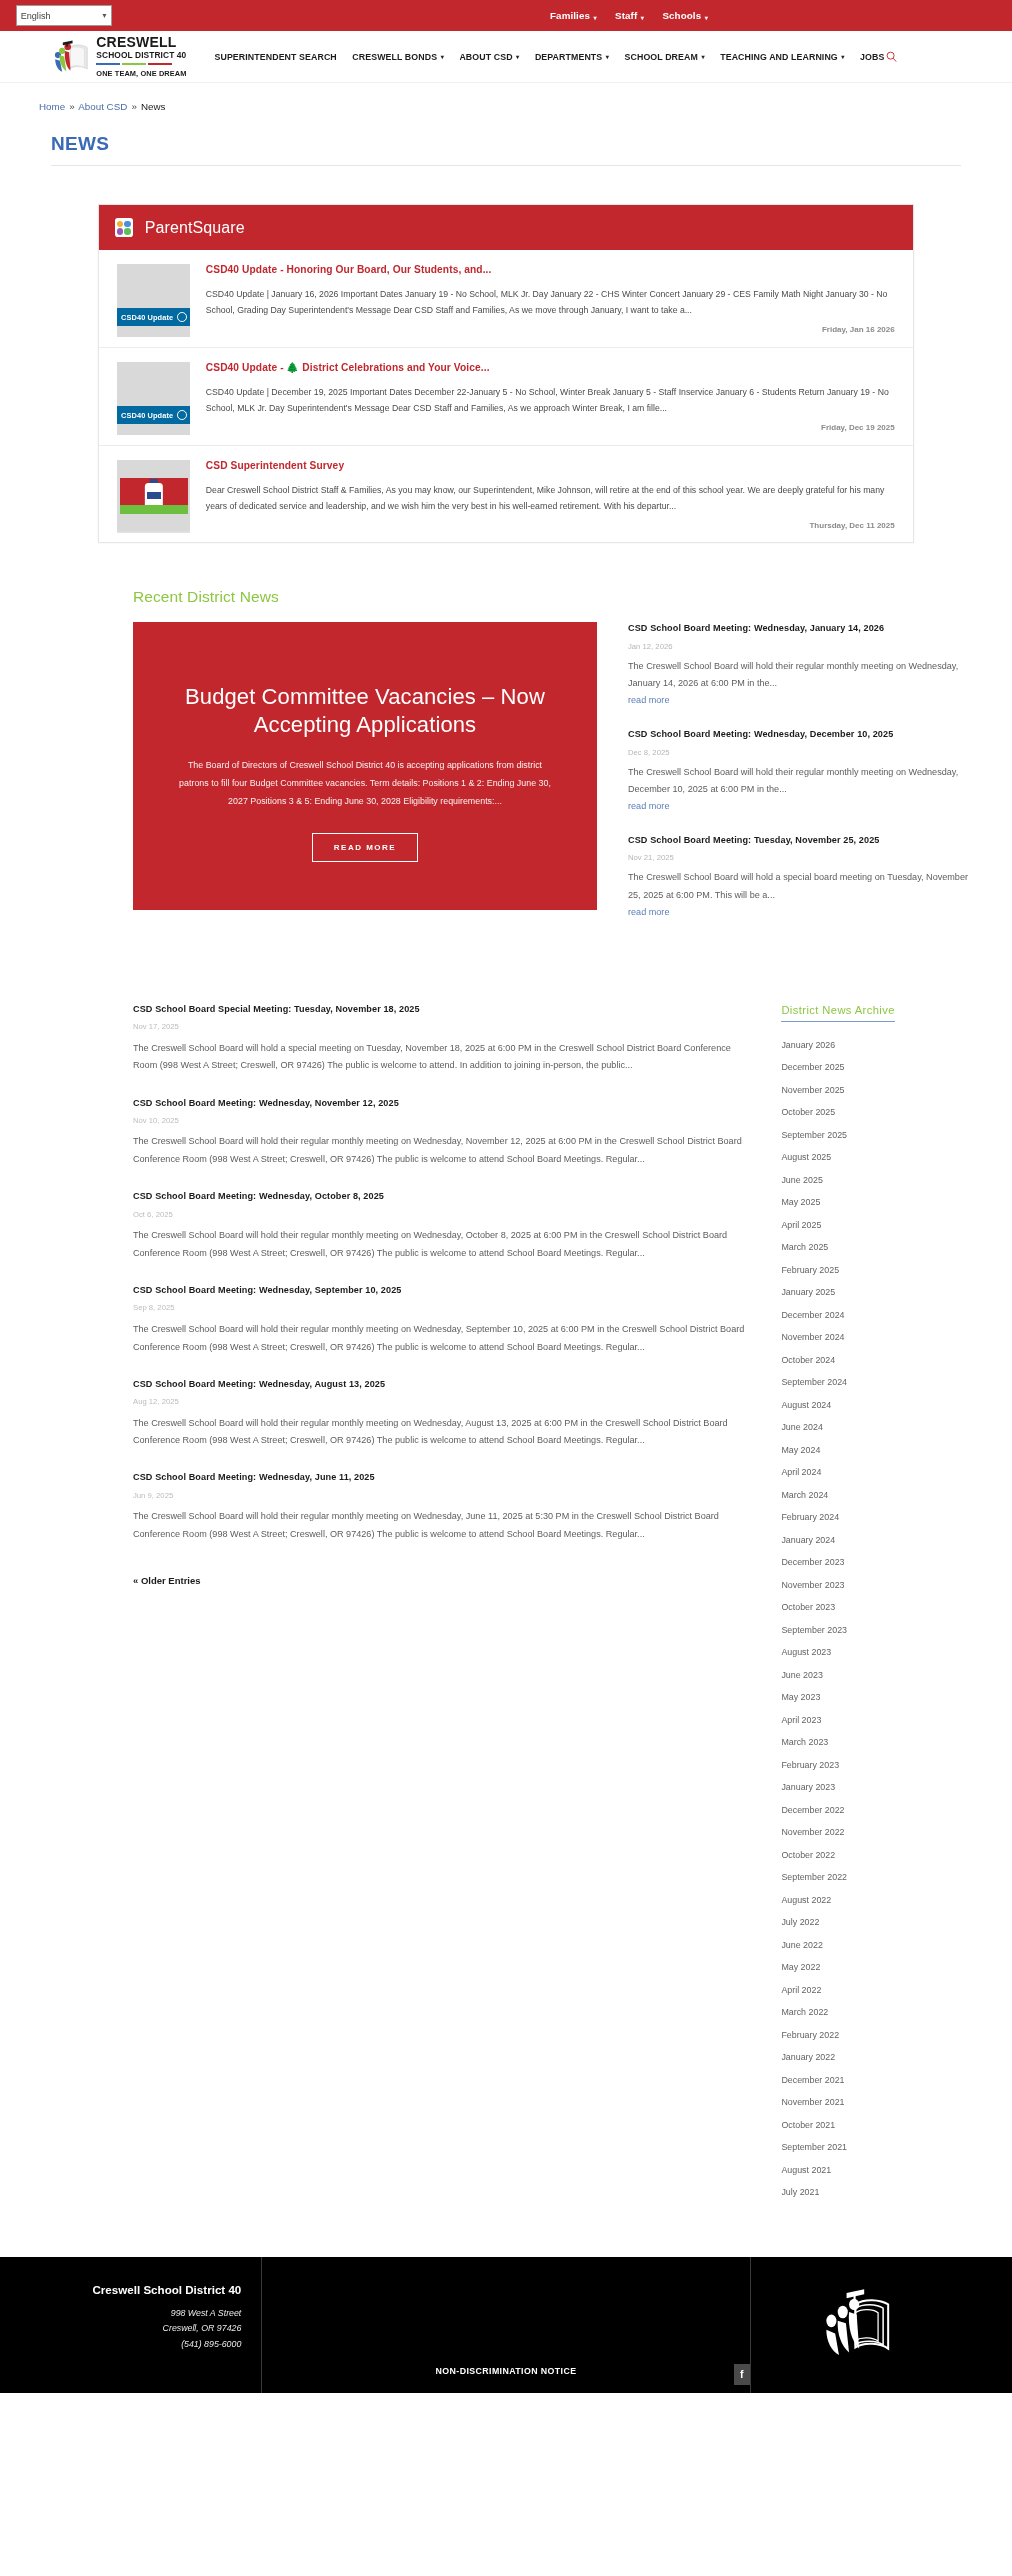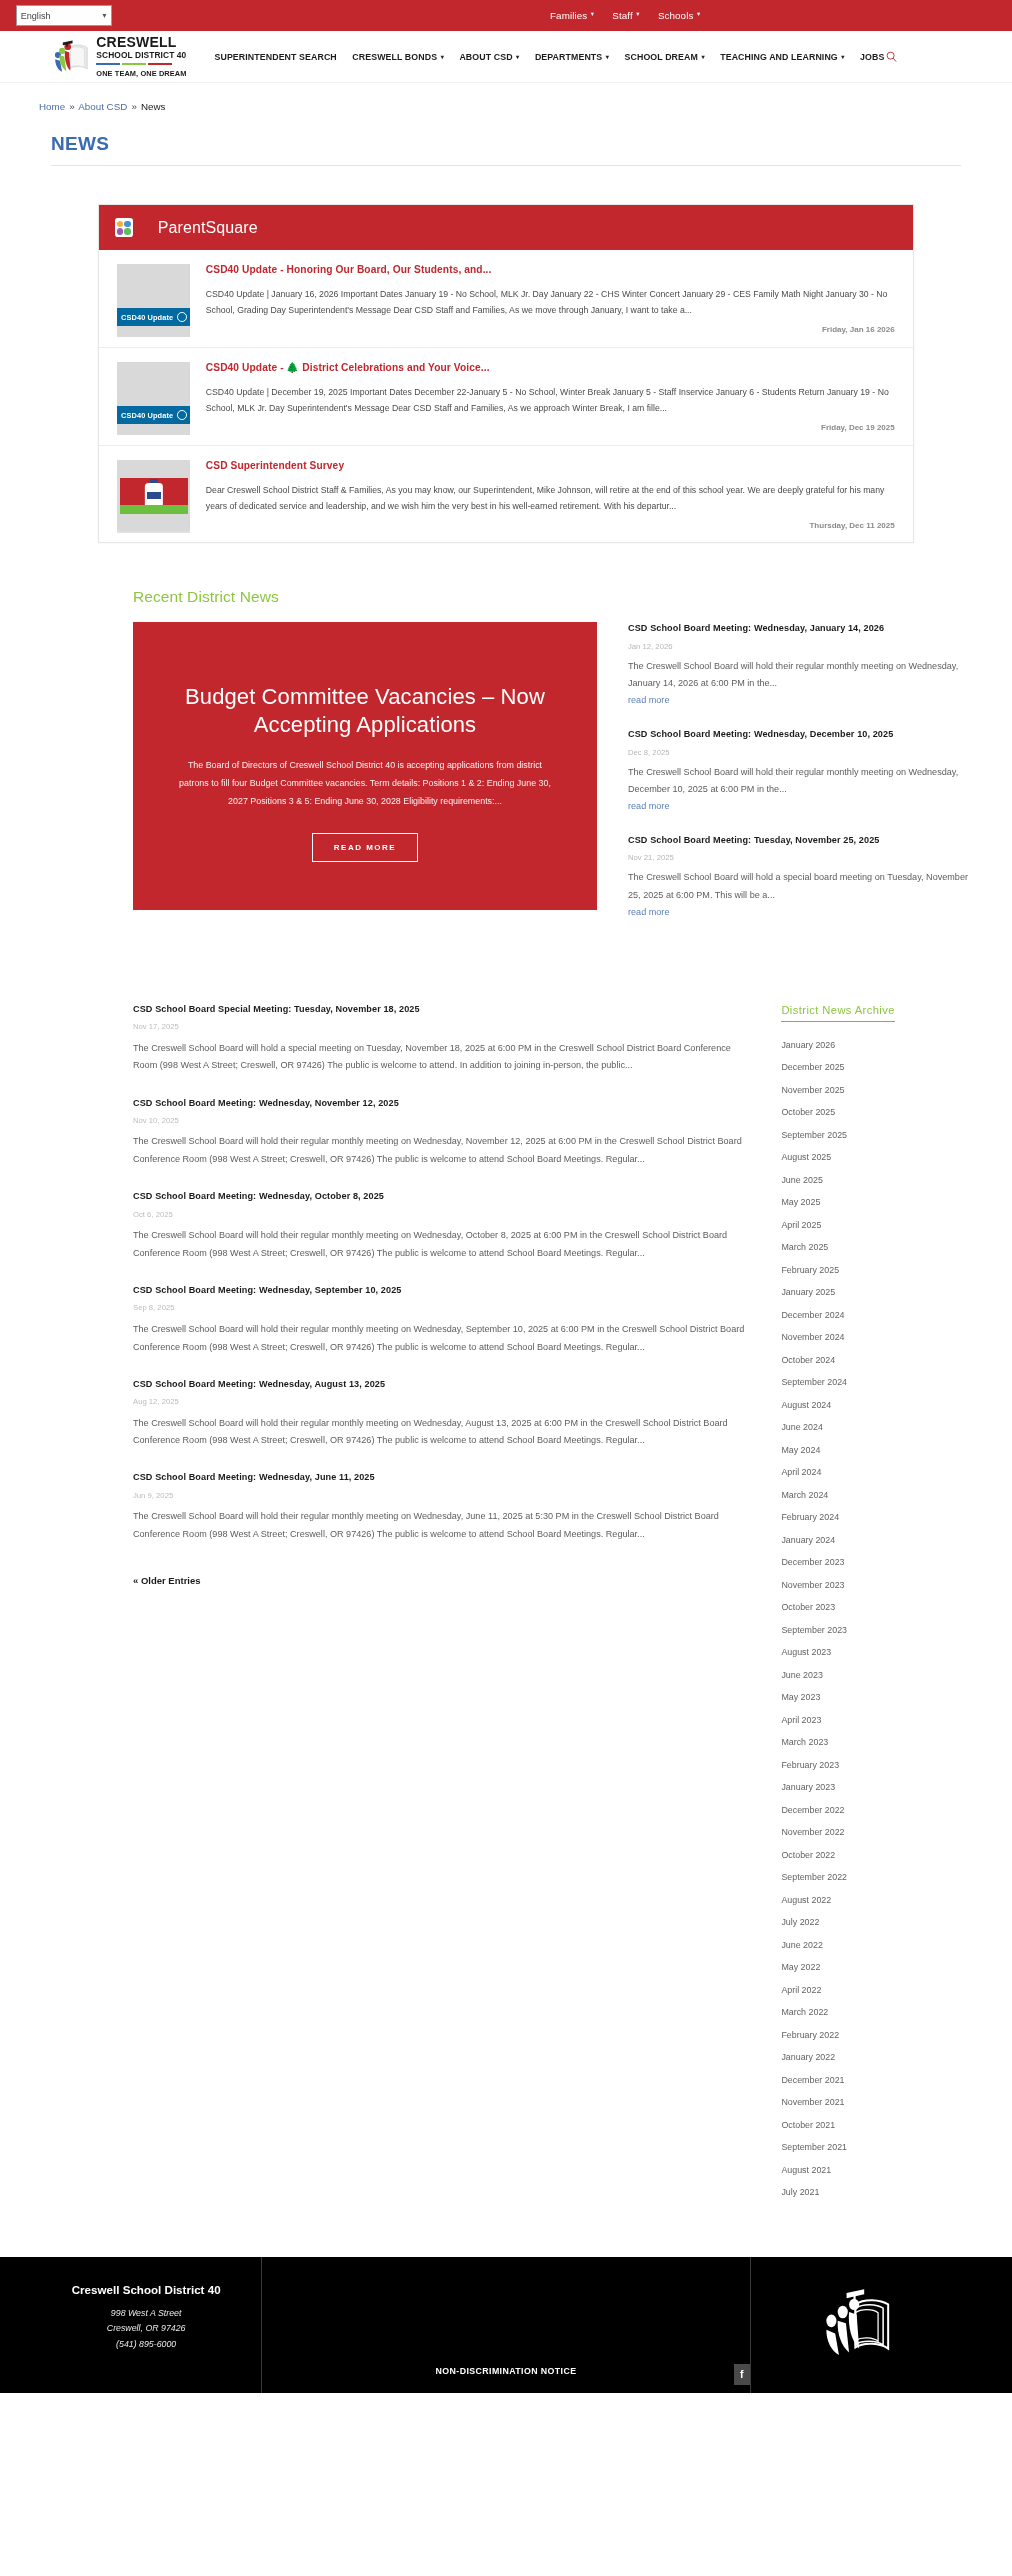--- a/index.html
+++ b/index.html
@@ -38,24 +38,24 @@
   .top-links {
     position: absolute;
     left: 550px;
     display: flex;
     gap: 18.3px;
     align-items: center;
   }
   .top-links a {
     color: #fff;
     font-size: 9.8px;
-    font-weight: 400;
+    font-weight: 700;
     text-decoration: none;
     display: flex;
-    align-items: flex-start;
+    align-items: flex-end;
     gap: 3.5px;
     letter-spacing: 0.1px;
   }
   .caret { font-size: 6.3px; opacity: .95; }
 
   
   .header {
     height: 52px;
     background: #fff;
     display: flex;
@@ -124,21 +124,21 @@
     border: 0.7px solid #e6e6e6;
     background: #fff;
     box-shadow: 0 0.7px 2.1px rgba(0,0,0,.06);
   }
   .ps-head {
     background: #c1272d;
     height: 45px;
     display: flex;
     align-items: center;
     padding-left: 15.5px;
-    gap: 25px;
+    gap: 12px;
   }
   .ps-logo {
     width: 18.3px; height: 18.3px; border-radius: 2.8px; background: #fff;
     display: grid; grid-template-columns: 1fr 1fr; grid-template-rows: 1fr 1fr;
     gap: 1.4px; padding: 2.1px;
   }
   .ps-logo i { display: block; border-radius: 50%; }
   .ps-title { color: #fff; font-size: 16px; font-weight: 400; letter-spacing: 0.1px; }
 
   .ps-item {
@@ -250,21 +250,21 @@
   .archive li { margin-bottom: 10.5px; }
   .archive a { font-size: 8.9px; color: #636363; text-decoration: none; }
 
   
   .footer {
     margin-top: 49px; background: #000; color: #fff; height: 136px;
     position: relative;
   }
   .f-inner { display: flex; height: 100%; padding: 0 51px; }
   .f-addr {
-    width: 211px; padding-top: 25px; text-align: center;
+    width: 211px; padding-top: 25px; text-align: right;
     border-right: 0.7px solid #3a3a3a; padding-right: 19.7px;
   }
   .f-name { font-size: 11.6px; font-weight: 800; line-height: 1.35; margin-bottom: 8.4px; }
   .f-line { font-size: 8.8px; line-height: 1.75; color: #eaeaea; font-style: italic; }
   .f-mid { flex: 1 1 auto; position: relative; }
   .f-notice {
     position: absolute; left: 50%; transform: translateX(-50%); bottom: 17px;
     font-size: 8.8px; font-weight: 800; letter-spacing: 0.4px; color: #fff; text-decoration: none;
     white-space: nowrap;
   }

